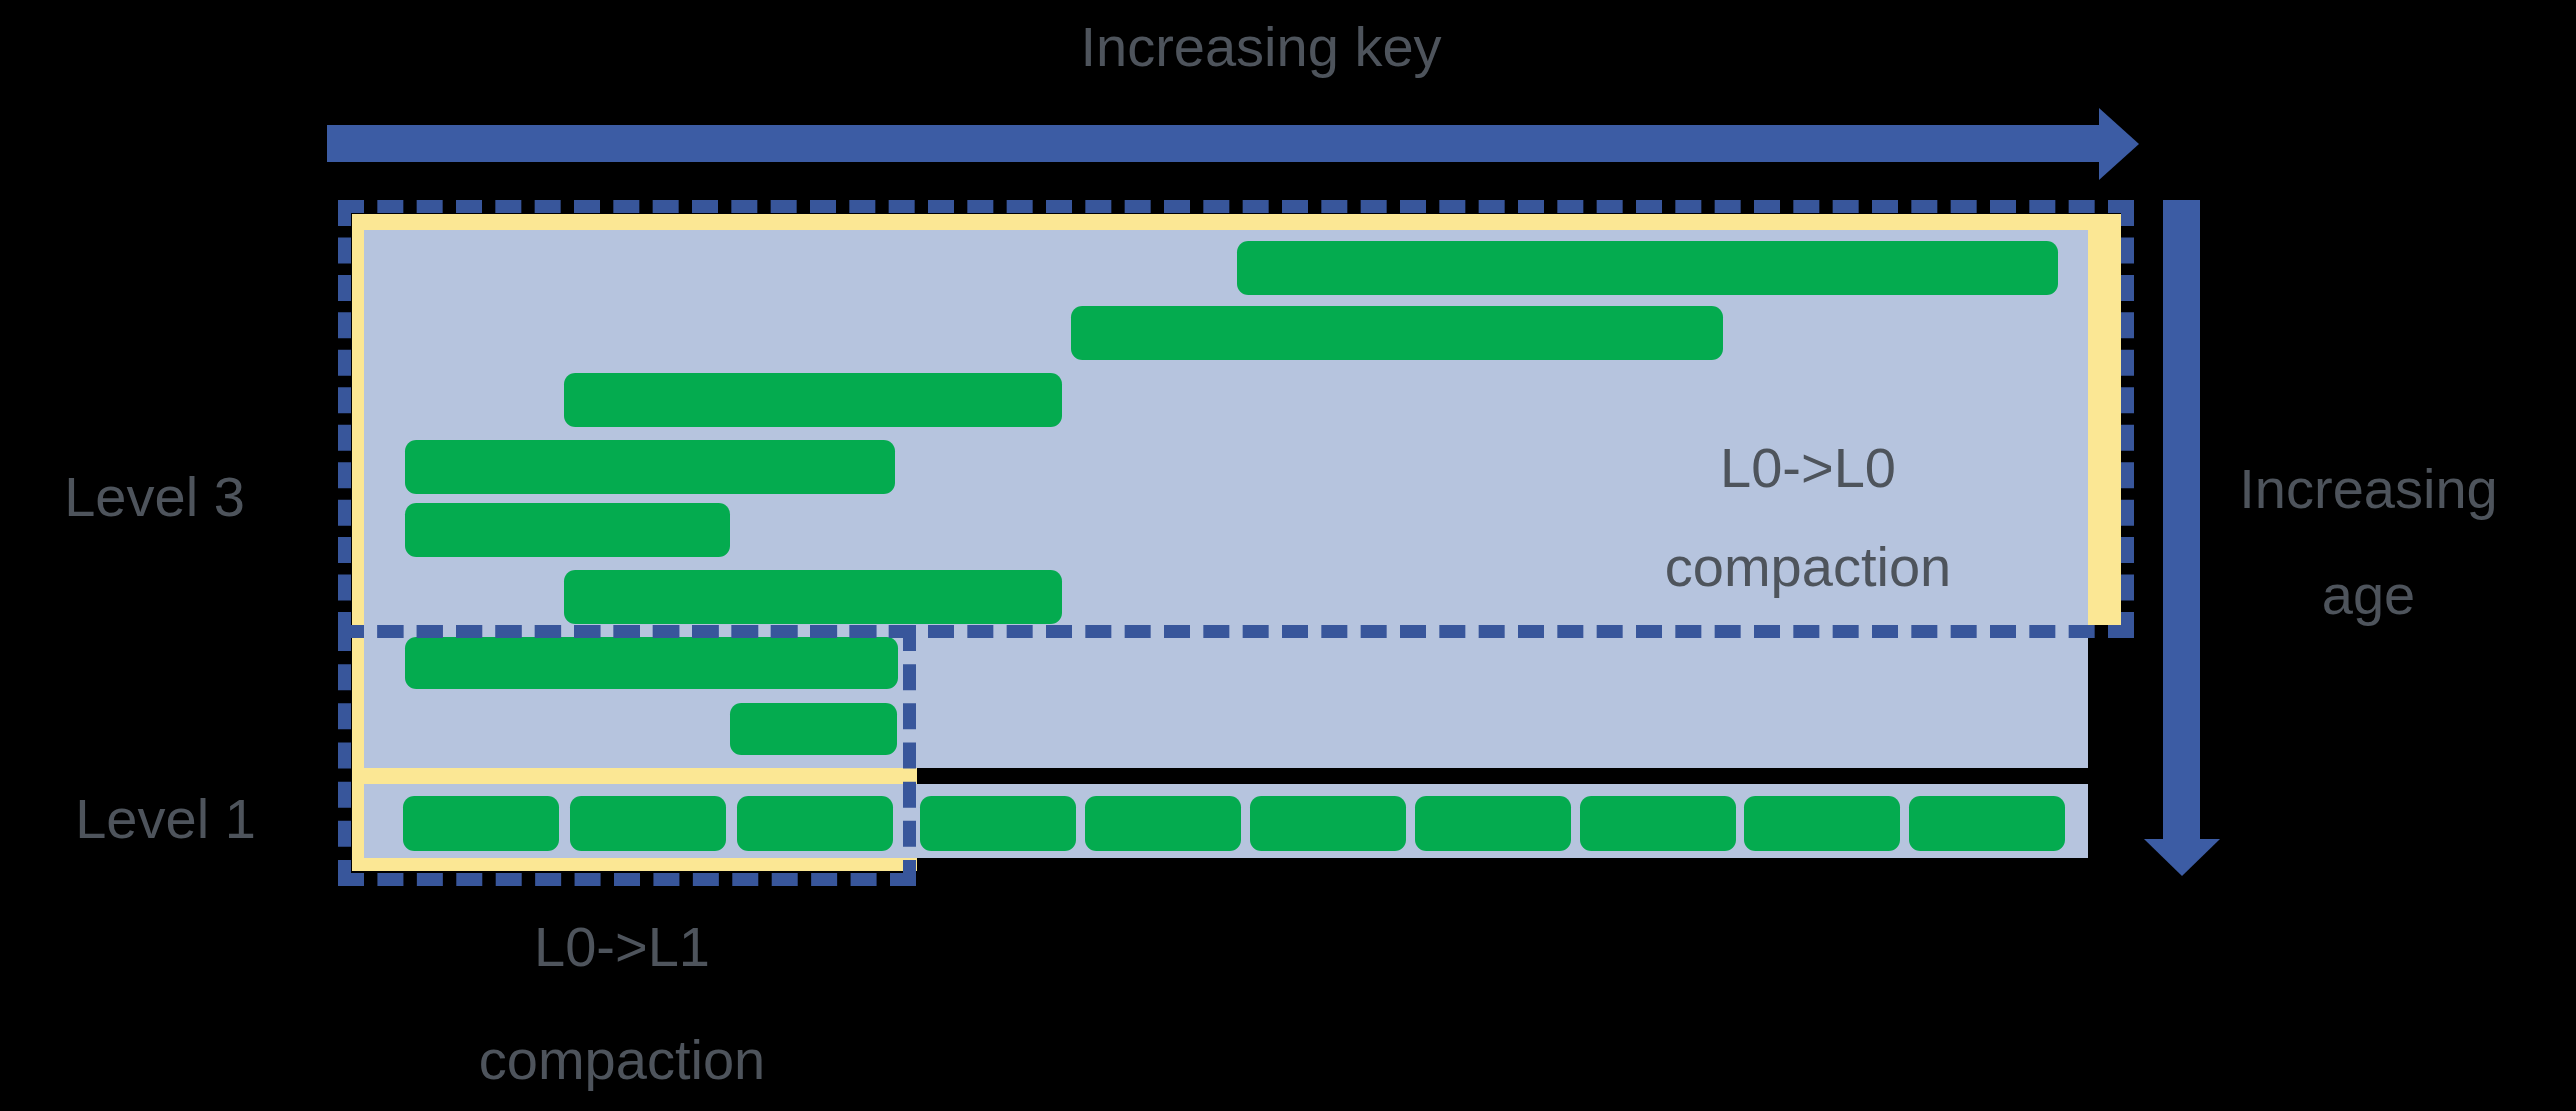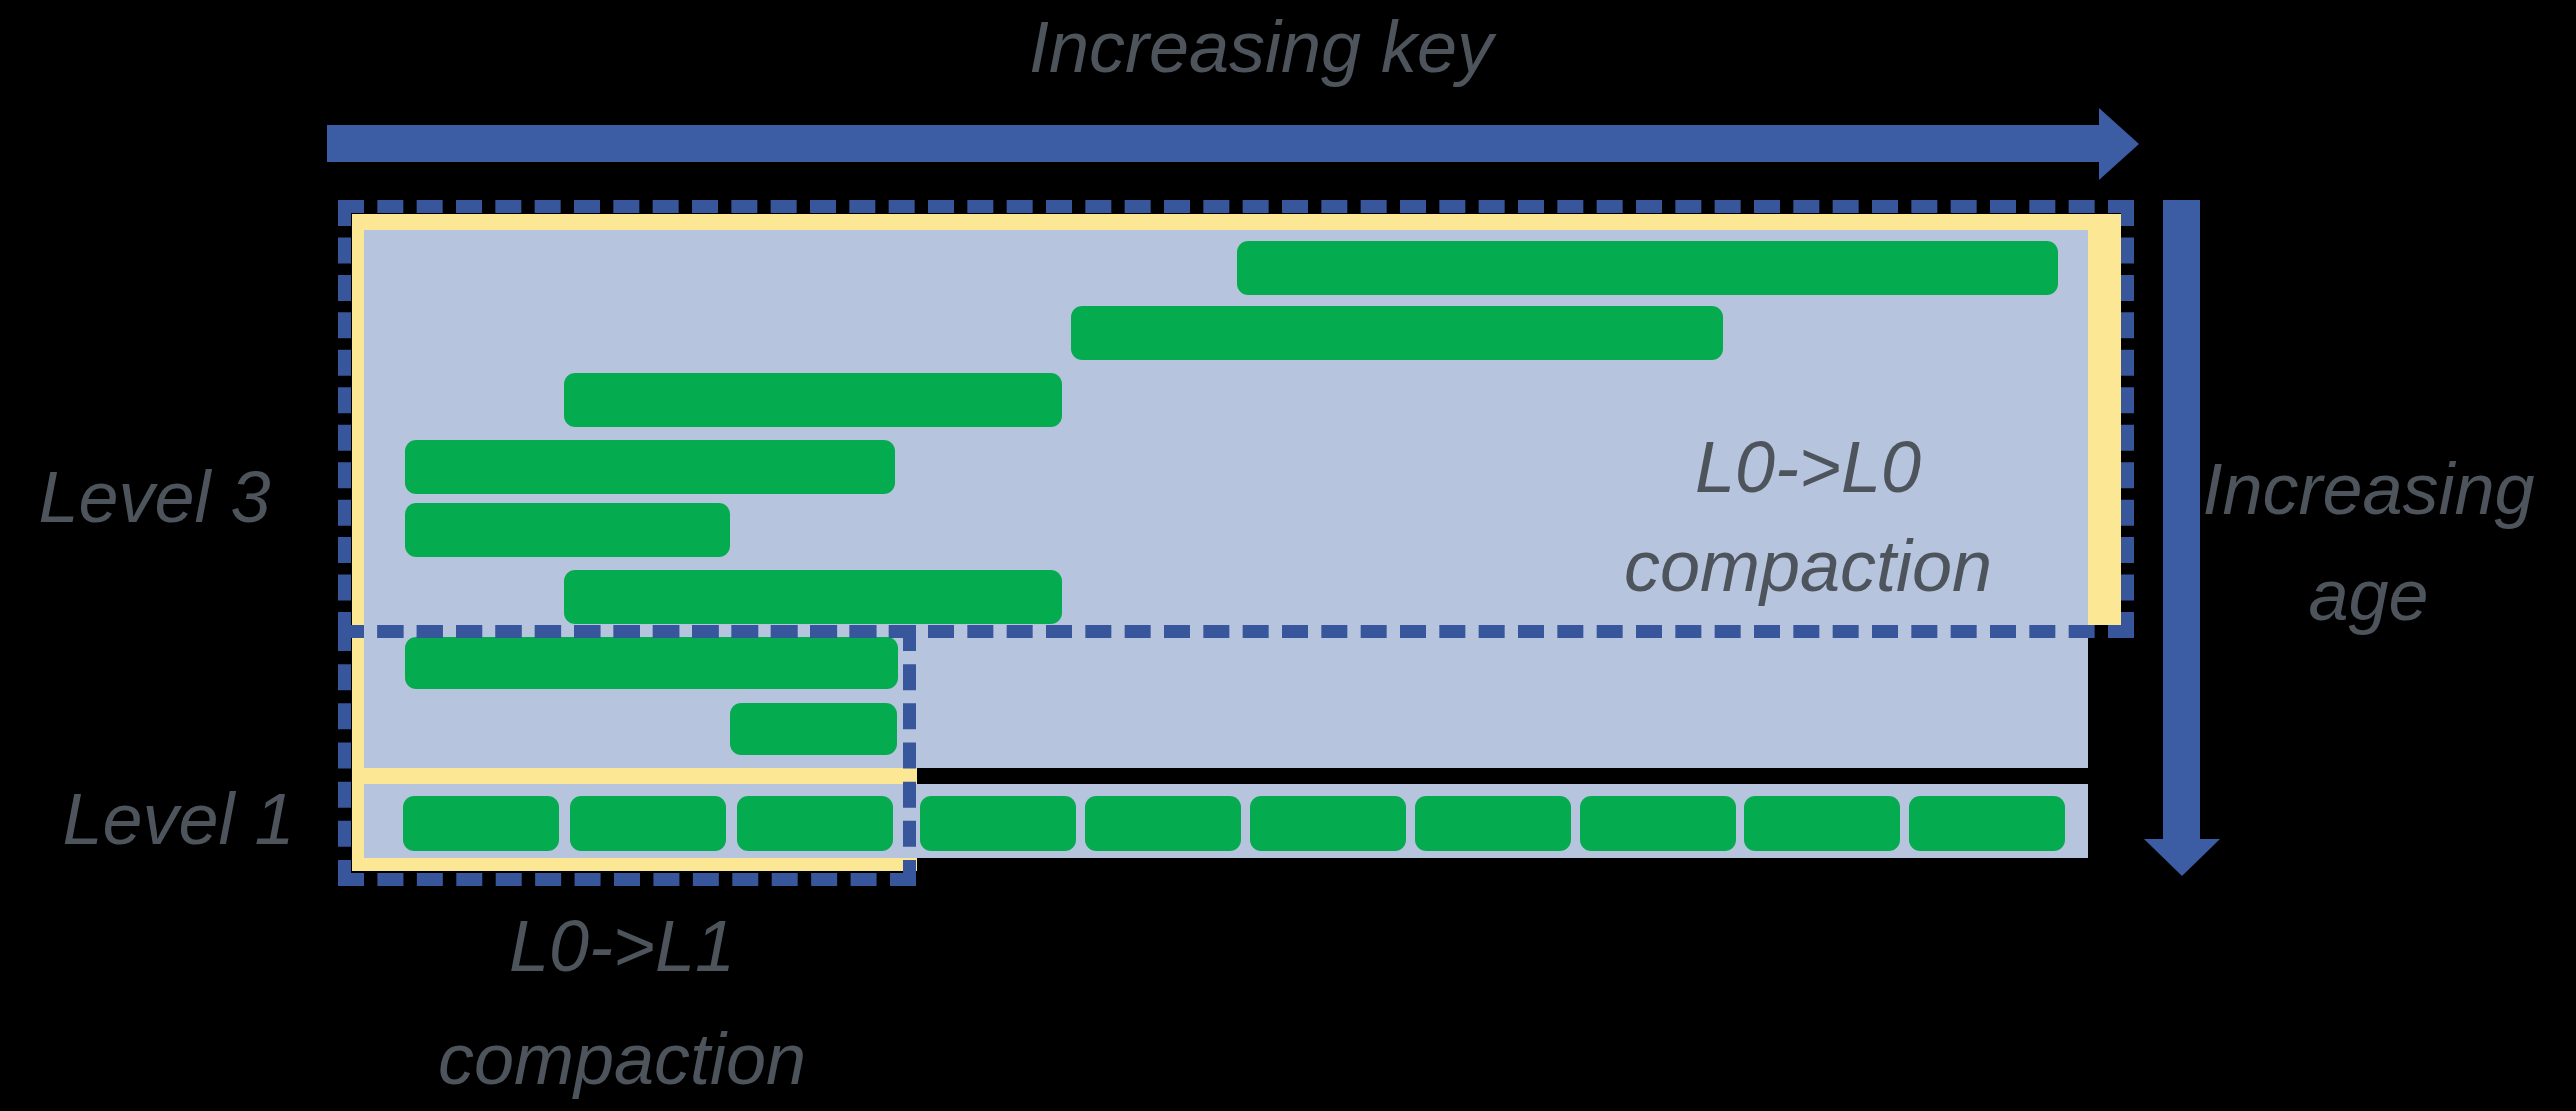--- a/index.html
+++ b/index.html
@@ -34,24 +34,23 @@
   }
   .arrow-head-down {
     position: absolute; width: 0; height: 0;
     border-left: 38px solid transparent;
     border-right: 38px solid transparent;
     border-top: 37px solid var(--arrow-blue, #3C5CA4);
   }
   .diagram-label {
     position: absolute;
     color: var(--text-gray, #4E545C);
-    font-size: 72px;
+    font-size: 56px;
     text-align: center;
     white-space: nowrap;
-    font-style: italic;
   }
   .lh108 { line-height: 76px; }
   .lh140 { line-height: 99px; }
   .lh150 { line-height: 106px; }
   .lh160 { line-height: 113px; }
 </style>
 </head>
 <body>
 
 <div class="canvas">
@@ -91,21 +90,21 @@
   <div class="arrow-bar" style="left:327px; top:125px; width:1773px; height:37px;"></div>
   <div class="arrow-head-right" style="left:2099px; top:108px;"></div>
 
   <div class="arrow-bar" style="left:2163px; top:200px; width:37px; height:640px;"></div>
   <div class="arrow-head-down" style="left:2144px; top:839px;"></div>
 
   <div class="diagram-label lh108" style="left:907px; top:8.5px; width:708px;">Increasing key</div>
 
   <div class="diagram-label lh108" style="left:0px; top:459px; width:309px;">Level 3</div>
 
-  <div class="diagram-label lh108" style="left:17px; top:781px; width:309px;padding-left:7px;">Level 1</div>
+  <div class="diagram-label lh108" style="left:4px; top:781px; width:309px;padding-left:7px;">Level 1</div>
 
   <div class="diagram-label lh140" style="left:1454px; top:418px; width:708px;">
     <div>L0-&gt;L0</div>
     <div>compaction</div>
   </div>
 
   <div class="diagram-label lh150" style="left:2156px; top:436px; width:425px;">
     <div>Increasing</div>
     <div>age</div>
   </div>

